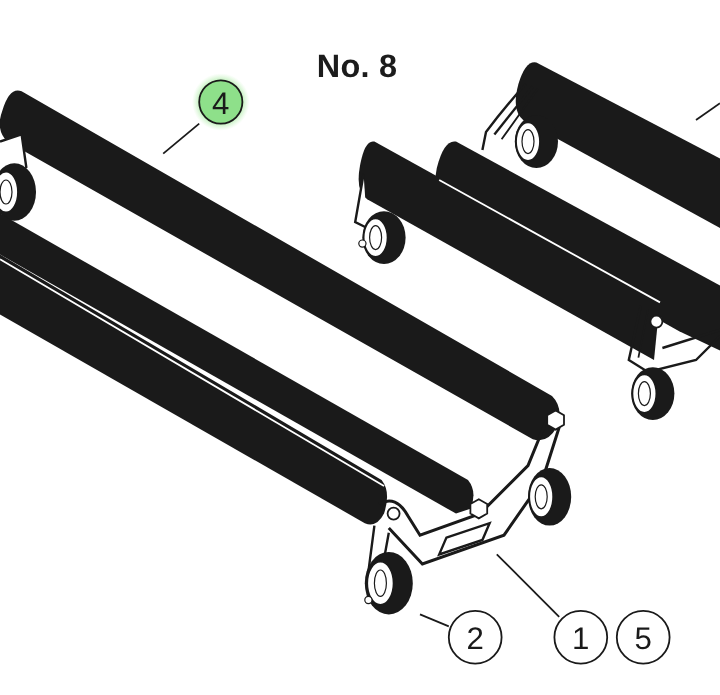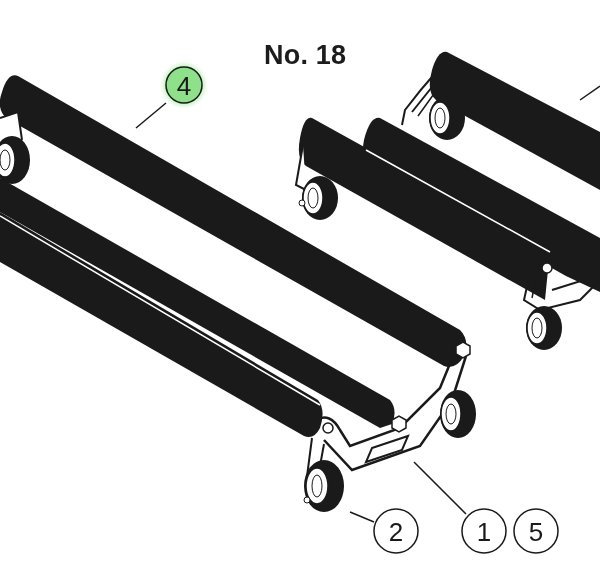--- a/index.html
+++ b/index.html
@@ -129,14 +129,14 @@
     <g>
       <circle cx="484" cy="531" r="22" fill="#ffffff" stroke="#1a1a1a" stroke-width="1.5"></circle>
       <text x="484" y="532" class="callout-text">1</text>
     </g>
     <g>
       <circle cx="536" cy="531" r="22" fill="#ffffff" stroke="#1a1a1a" stroke-width="1.5"></circle>
       <text x="536" y="532" class="callout-text">5</text>
     </g>
   </svg>
 
-  <div class="title">No. 18</div>
+  <div class="title">No. 8</div>
 </div>
 
 </body></html>

